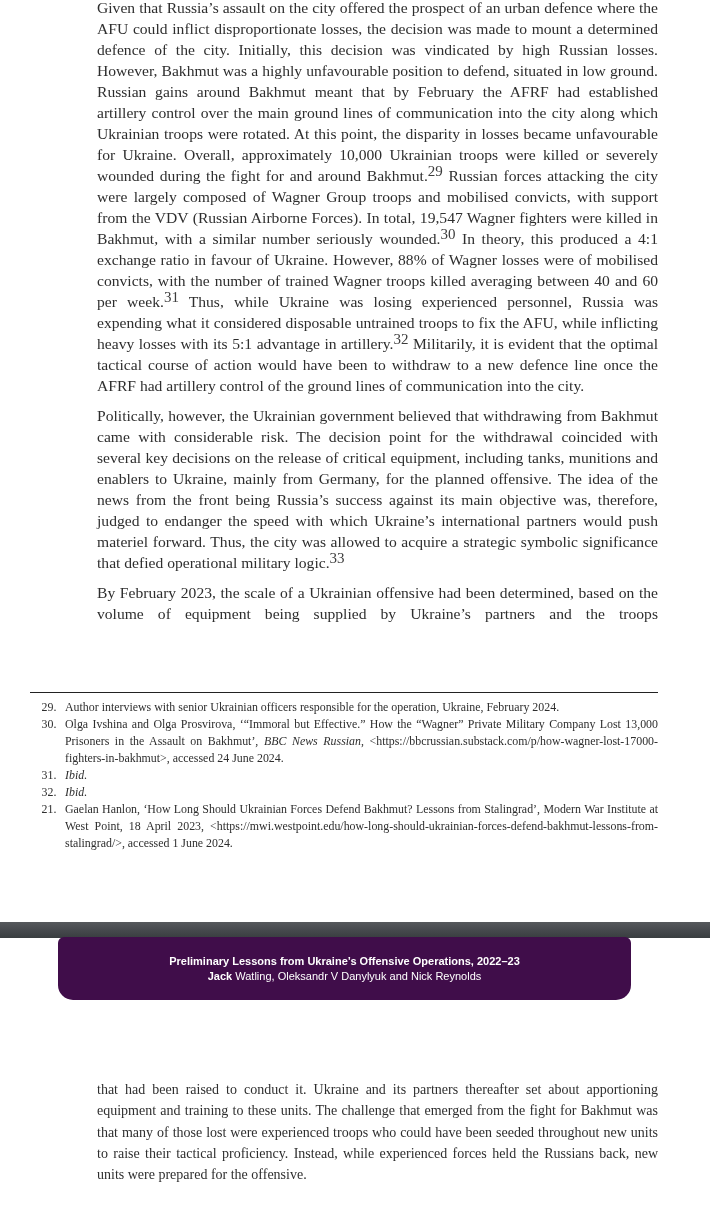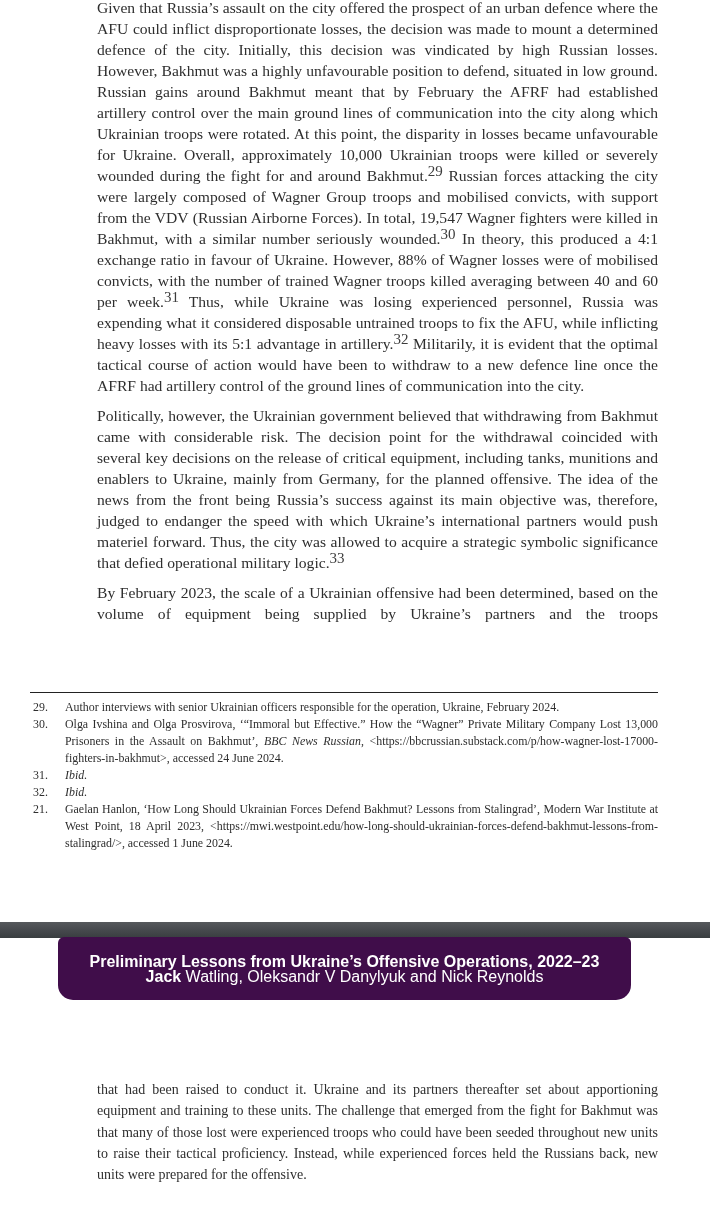--- a/index.html
+++ b/index.html
@@ -23,40 +23,40 @@
   
   .fn-rule{
     position:absolute;left:30px;top:692px;width:628px;height:0;
     border-top:1.6px solid #222222;
   }
   .footnotes{
     position:absolute;left:33px;top:699px;width:625px;
     font-size:11.9px;line-height:17px;
   }
   .footnote{display:flex;}
-  .fn-num{flex:0 0 32px;}
+  .fn-num{flex:0 0 32px;text-align:center;}
   .fn-text{flex:1 1 auto;text-align:justify;text-align-last:left;}
   
   .page-number{
     position:absolute;left:0;top:882px;width:710px;
     text-align:center;font-size:15px;color:#333;margin-top:48px;
   }
   
   .page-gap-bar{
     position:absolute;left:0;top:922px;width:710px;height:16px;
     background:linear-gradient(#56595c,#45484c 55%,#393d40);
   }
   
   .banner{
     position:absolute;left:58px;top:937px;width:573px;height:63px;
     border-radius:6px 6px 15px 15px;
     box-sizing:border-box;padding-top:17px;
     text-align:center;color:#ffffff;
     font-family:"Liberation Sans","DejaVu Sans",sans-serif;
-    font-size:16px;line-height:15px;
+    font-size:11px;line-height:15px;
   }
   .banner-title{font-weight:700;}
   .banner-authors{font-weight:400;}
   .banner-authors b{font-weight:700;margin-top:40px;}
   
   .body-col2{
     position:absolute;left:97px;top:1079px;width:561px;
     font-size:14px;line-height:21.3px;text-align:justify;
   }
   .body-col2 p{margin:0;}

